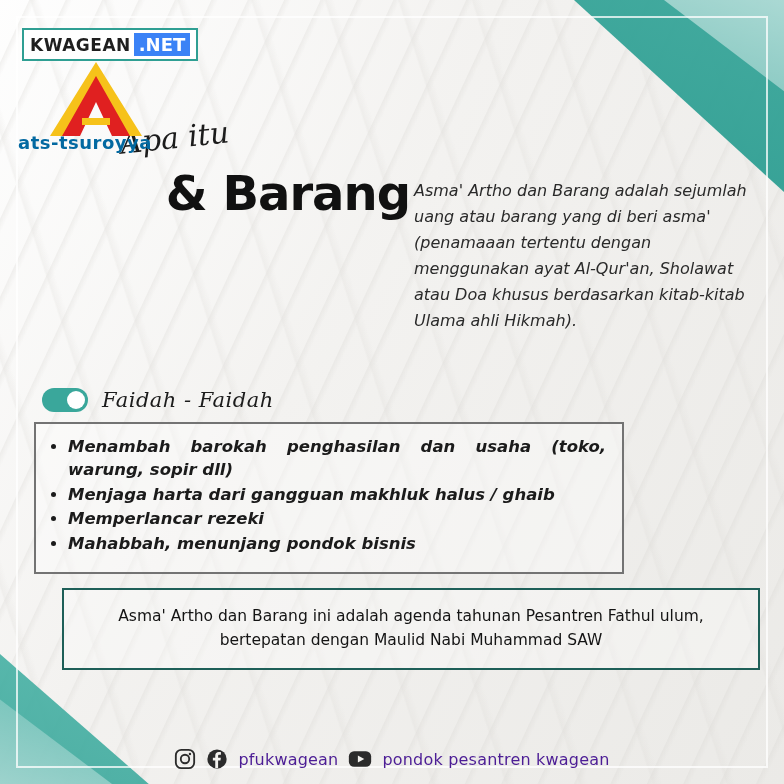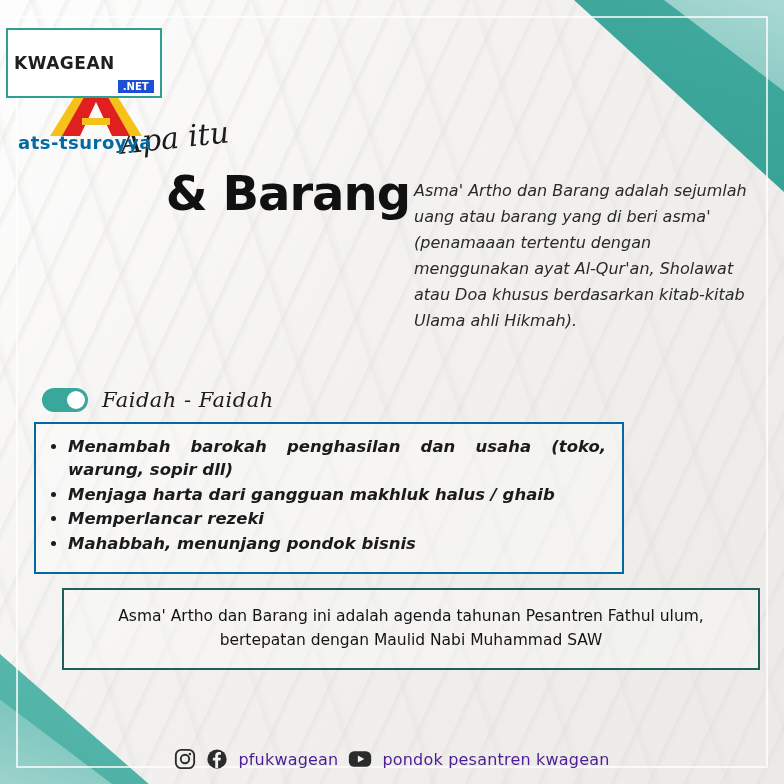--- a/index.html
+++ b/index.html
@@ -70,44 +70,43 @@
   .frame {
     position: absolute;
     left: 16px; top: 16px; right: 16px; bottom: 16px;
     border: 2px solid rgba(255,255,255,0.75);
     pointer-events: none;
   }
 
   
   .brand-badge {
     position: absolute;
-    left: 6px; top: 28px;
+    left: 22px; top: 28px;
     display: flex;
     align-items: center;
     background: #ffffff;
     border: 2px solid #2f9f93;
     padding: 3px 6px;
     z-index: 6;
   }
   .brand-badge .kw {
     font-family: "DejaVu Sans", sans-serif;
     font-weight: bold;
     font-size: 17px;
     letter-spacing: 0.5px;
     color: #1f1f1f;
   }
   .brand-badge .net {
     font-family: "DejaVu Sans", sans-serif;
     font-weight: bold;
-    font-size: 10px;
+    font-size: 18px;
     color: #ffffff;
-    background: #1d4ed8;
+    background: #3b82f6;
     padding: 1px 5px;
     margin-left: 3px;
-    margin-top: 47px;
   }
 
   
   .mark {
     position: absolute;
     left: 46px; top: 62px;
     width: 100px; height: 78px;
     z-index: 5;
   }
   .mark-text {
@@ -194,21 +193,21 @@
     font-size: 21px;
     color: #1c1c1c;
     letter-spacing: 0.5px;
   }
 
   
   .benefits {
     position: absolute;
     left: 34px; top: 422px;
     width: 560px;
-    border: 2px solid #0369a1;
+    border: 2px solid #737373;
     padding: 12px 16px 14px 10px;
     background: rgba(255,255,255,0.35);
     z-index: 4;
   }
   .benefits ul {
     margin: 0;
     padding-left: 22px;
     list-style: disc;
   }
   .benefits li {

